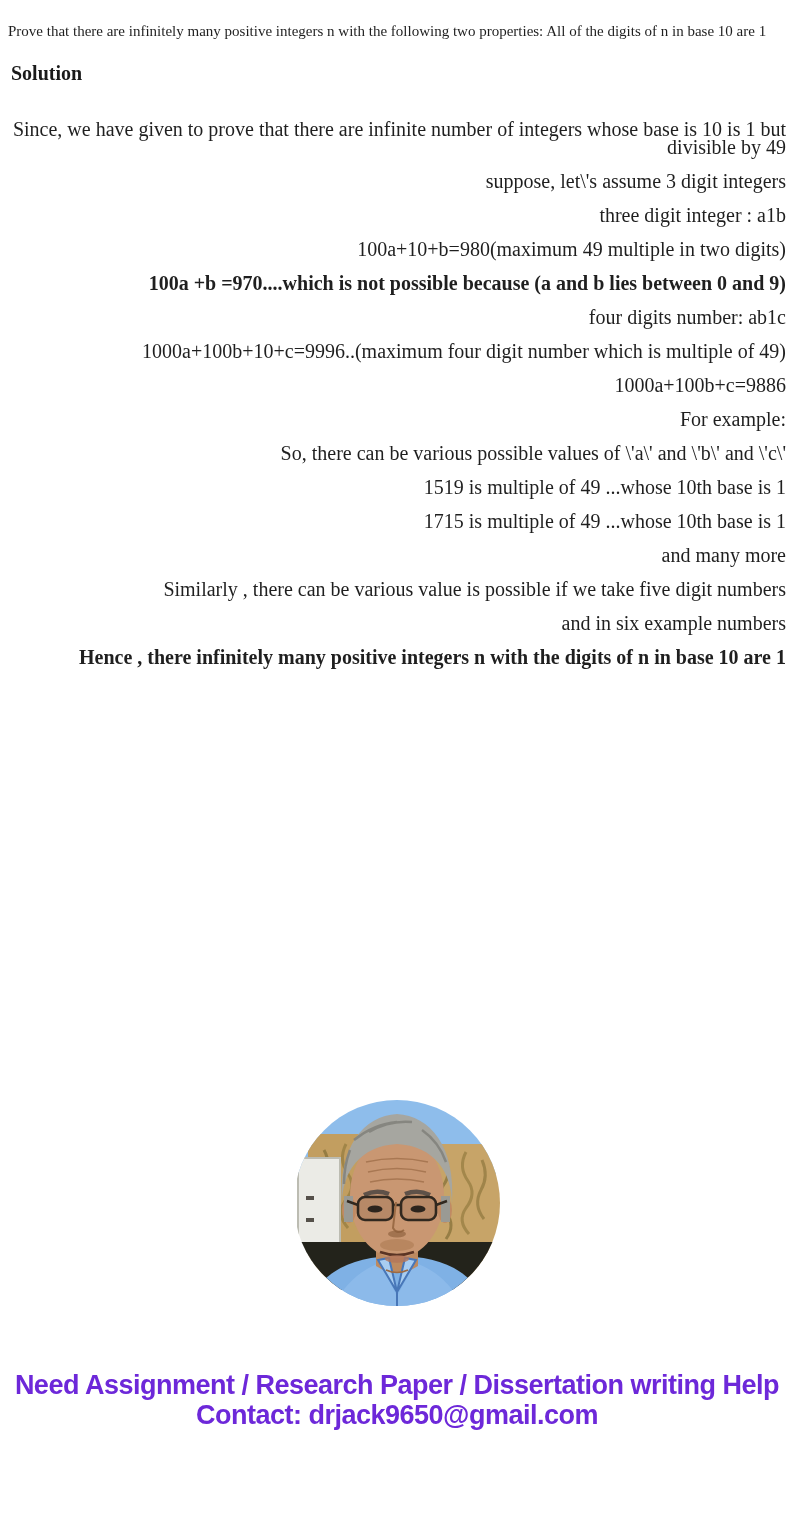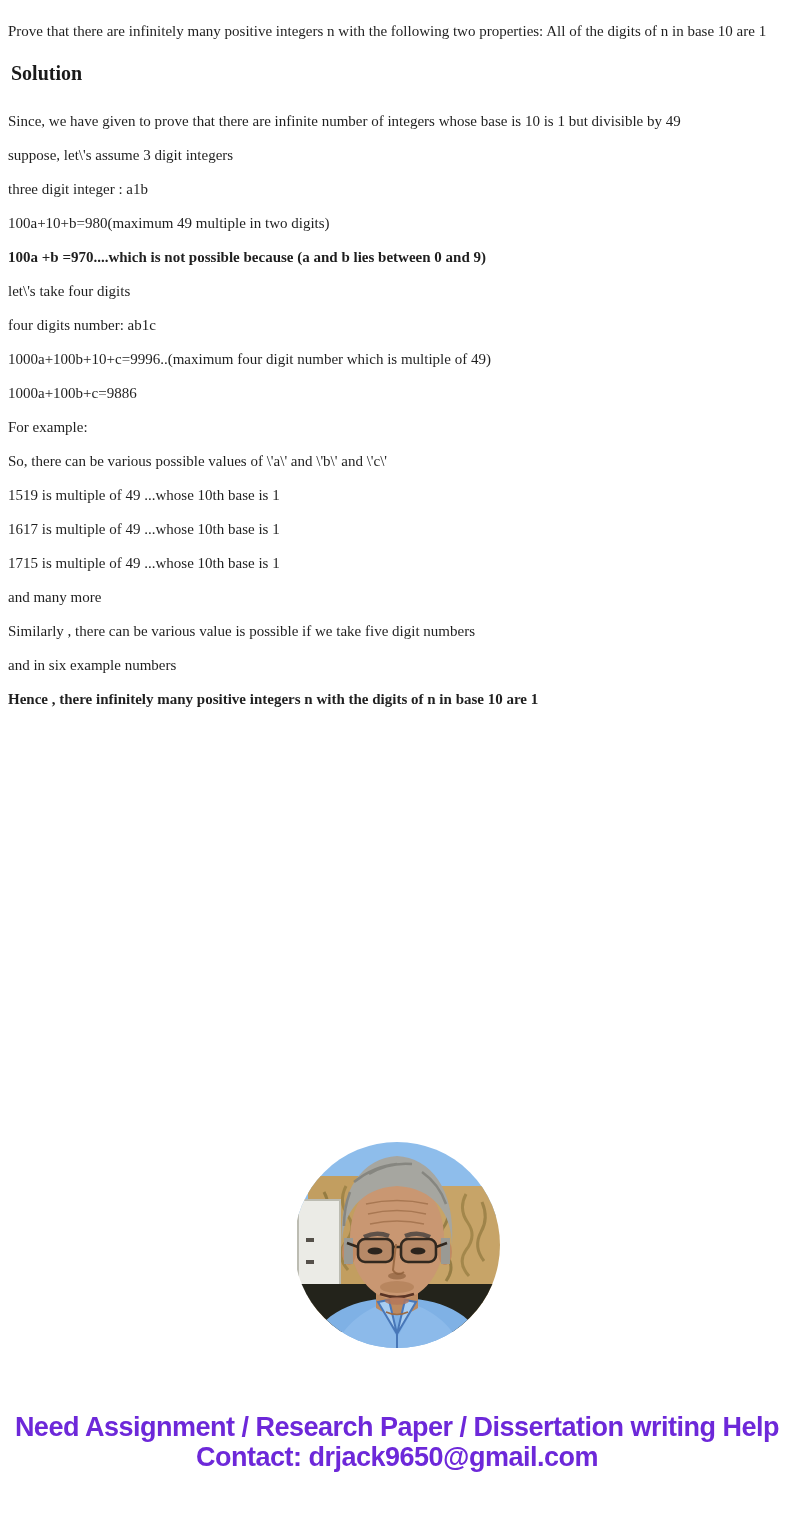--- a/index.html
+++ b/index.html
@@ -28,23 +28,24 @@
     margin: 3px;
     padding: 19px 8px 0 8px;
     font-size: 20px;
     line-height: 23px;
     font-weight: bold;
     color: #1a1a1a;
   }
 
   .solution-body { padding: 16px 8px 0 8px; }
   .solution-body p {
-    margin: 8px 0 16px 0;
-    font-size: 15px;
+    margin: 16px 0 16px 0;
+    font-size: 20px;
     line-height: 18px;
+    text-align: right;
   }
   .solution-body p.bold { font-weight: bold; }
 
   .photo-wrap {
     width: 206px;
     height: 206px;
     margin: 434px auto 0 auto;
   }
   .photo-wrap svg { display: block; width: 206px; height: 206px; }
 
@@ -68,28 +69,26 @@
   <p class="problem">Prove that there are infinitely many positive integers n with the following two properties: All of the digits of n in base 10 are 1</p>
 
   <h3 class="solution-heading">Solution</h3>
 
   <div class="solution-body">
     <p>Since, we have given to prove that there are infinite number of integers whose base is 10 is 1 but divisible by 49</p>
     <p>suppose, let\'s assume 3 digit integers</p>
     <p>three digit integer : a1b</p>
     <p>100a+10+b=980(maximum 49 multiple in two digits)</p>
     <p class="bold">100a +b =970....which is not possible because (a and b lies between 0 and 9)</p>
-    <p>let\'s take four digits</p>
     <p>four digits number: ab1c</p>
     <p>1000a+100b+10+c=9996..(maximum four digit number which is multiple of 49)</p>
     <p>1000a+100b+c=9886</p>
     <p>For example:</p>
     <p>So, there can be various possible values of \'a\' and \'b\' and \'c\'</p>
     <p>1519 is multiple of 49 ...whose 10th base is 1</p>
-    <p>1617 is multiple of 49 ...whose 10th base is 1</p>
     <p>1715 is multiple of 49 ...whose 10th base is 1</p>
     <p>and many more</p>
     <p>Similarly , there can be various value is possible if we take five digit numbers</p>
     <p>and in six example numbers</p>
     <p class="bold">Hence , there infinitely many positive integers n with the digits of n in base 10 are 1</p>
   </div>
 
   <div class="photo-wrap" role="img" aria-label="Circular photo of an elderly man with grey hair and glasses wearing a light blue shirt">
     <svg viewBox="0 0 206 206" xmlns="http://www.w3.org/2000/svg">
       <defs>

